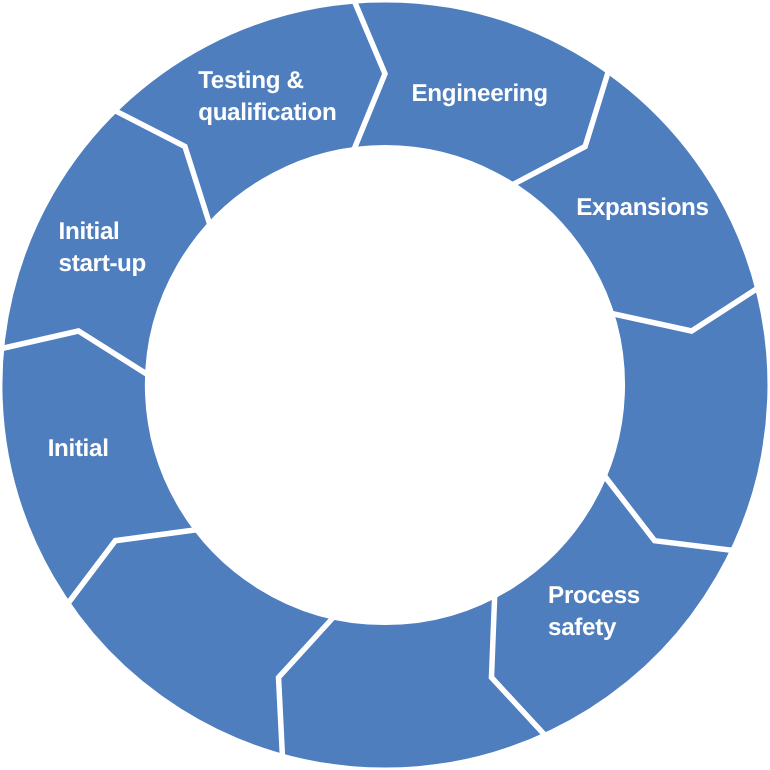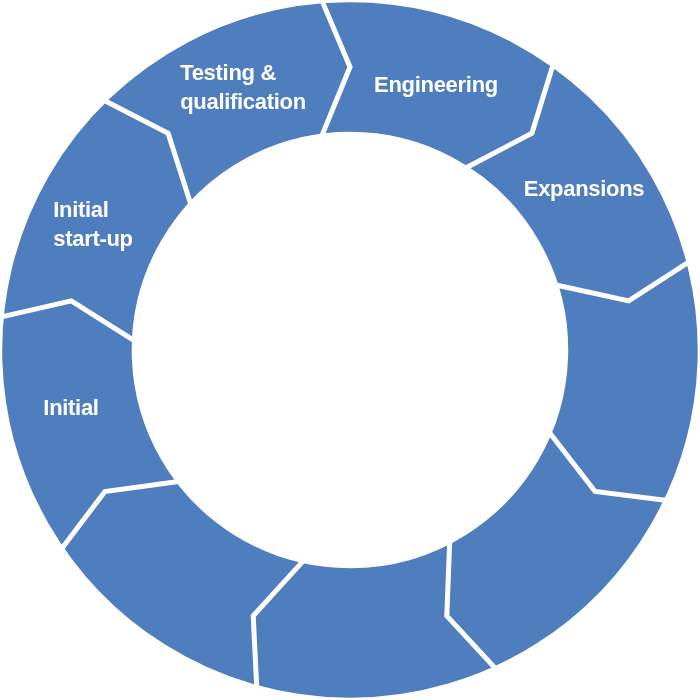--- a/index.html
+++ b/index.html
@@ -71,20 +71,22 @@
     </g>
 
     <circle cx="350" cy="347" r="190" fill="none" stroke-width="7.5" stroke="#FFFFFF"></circle>
   </svg>
 
   <div class="seg-label" style="left:436px; top:84px;">Engineering</div>
 
   <div class="seg-label" style="left:584px; top:188px;">Expansions</div>
 
 
+  <div class="seg-label" style="left:540px; top:555px;">Process
+safety</div>
 
 
 
   <div class="seg-label" style="left:71px; top:407px;">Initial</div>
 
   <div class="seg-label" style="left:93px; top:224px;">Initial
 start-up</div>
 
   <div class="seg-label" style="left:243px; top:87px;">Testing &amp;
 qualification</div>

